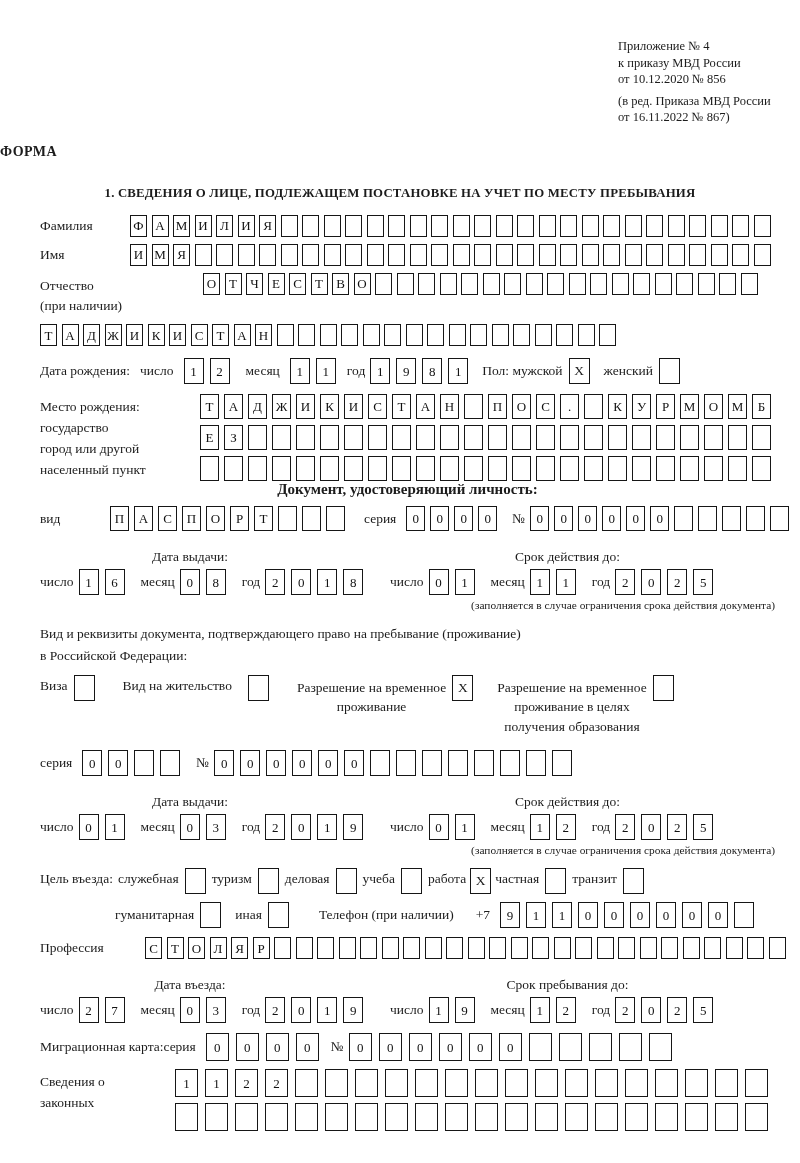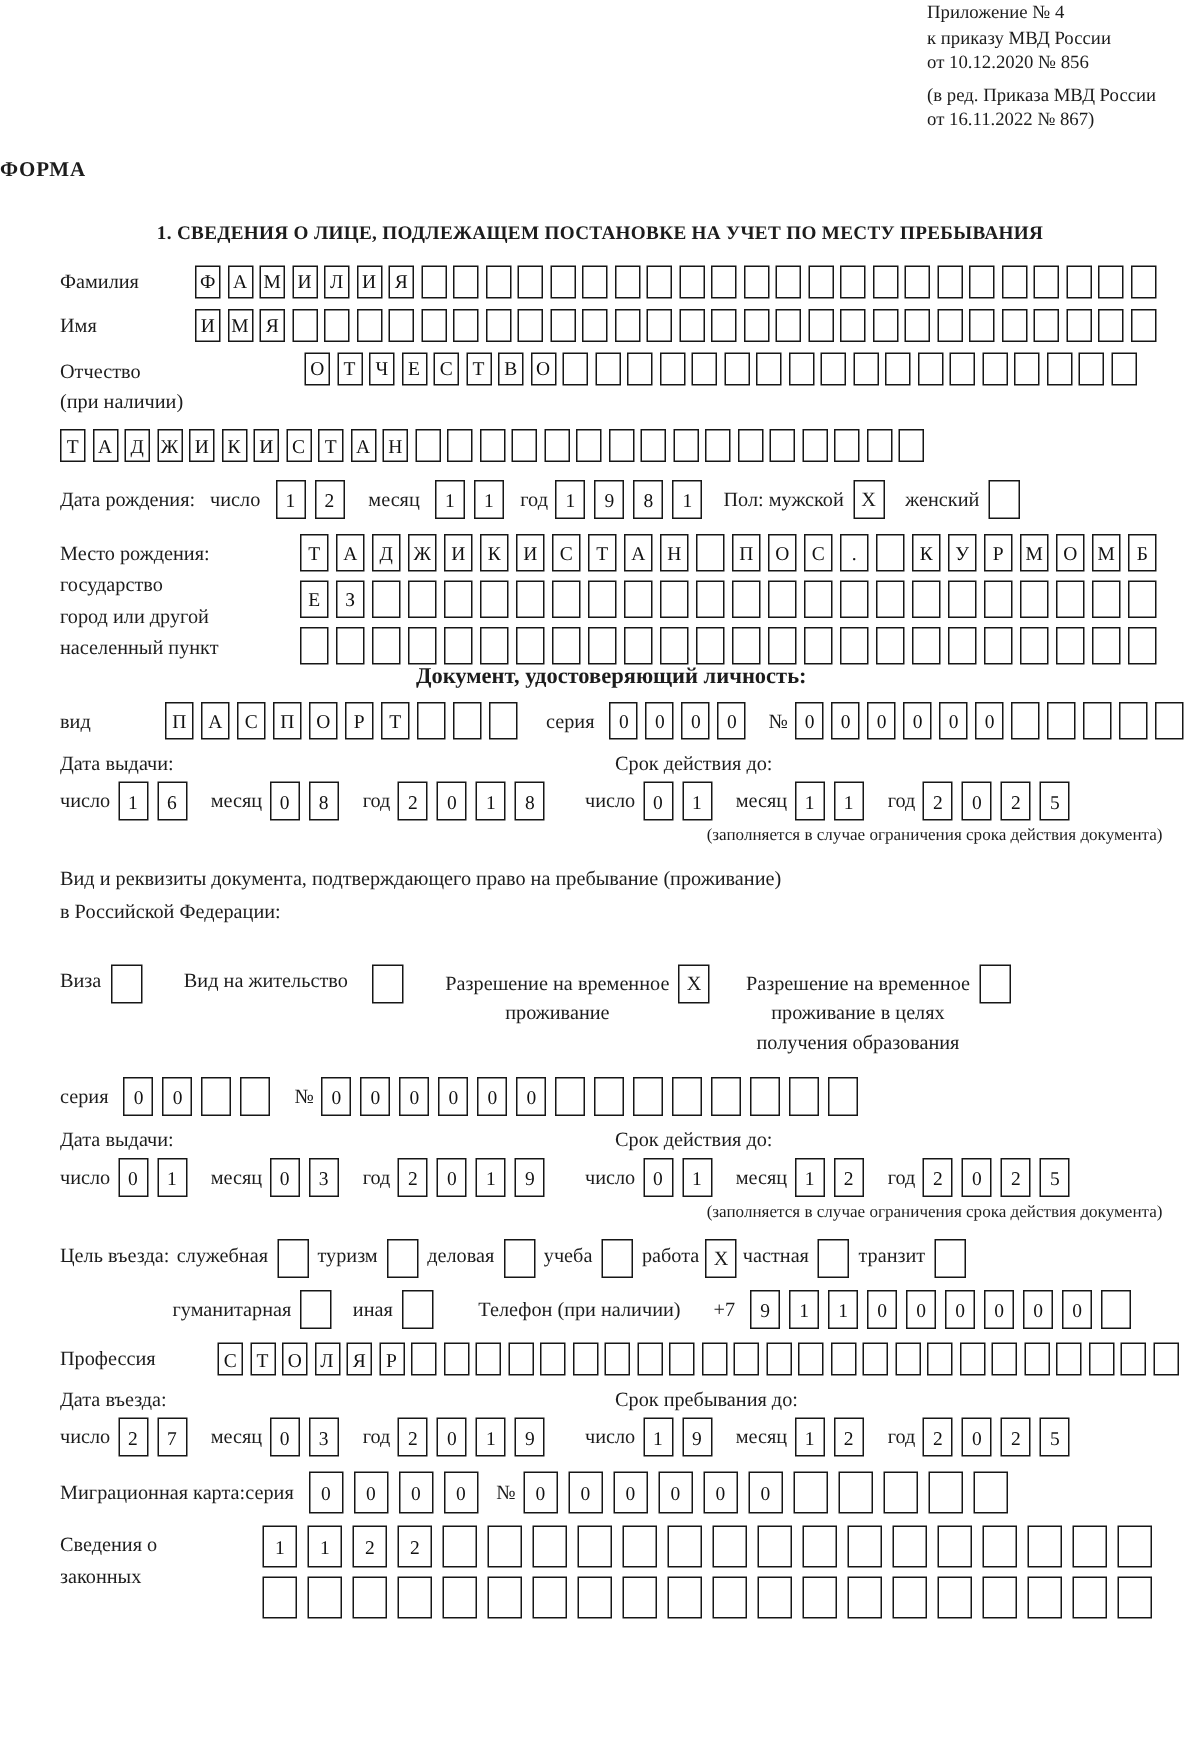--- a/index.html
+++ b/index.html
@@ -5,20 +5,21 @@
   * { box-sizing: border-box; margin: 0; padding: 0; }
   html,body { background:#fff; }
   .page {
     position: relative;
     width: 800px; height: 1163px;
     margin: 0 auto;
     background: #fff;
     color: #1c1c1c;
     font-family: "Liberation Serif", "DejaVu Serif", serif;
     overflow: hidden;
+    padding-top: 38px;
     border-radius: 10px;
   }
   
   .hdr { margin-left: 618px; font-size: 12.5px; line-height: 1.32; }
   .hdr-sub { margin-top: 5px; }
   .forma { text-align: left; margin: 18px 42px 0 0; font-weight: bold; font-size: 14px; letter-spacing: .5px; }
   .title { text-align: center; font-weight: bold; font-size: 14.5px; line-height: 1.5; margin-top: 12px; }
   .blank-line { display:inline-block; width:60px; border-bottom:2px solid #3a3a3a; margin-left:10px; vertical-align: baseline; }
   .sec-head { text-align: center; font-weight: bold; font-size: 12.8px; margin-top: 26px; letter-spacing: .2px; }
 
@@ -53,31 +54,31 @@
     width: 21px; height: 26px; border: 1.7px solid #161616;
     font-size: 13.5px; margin: 0 6px; background:#fff;
   }
   .stack { display:flex; flex-direction:column; }
   .gap6 { height: 6px; }
 
   
   .date-cols { display:flex; margin-top: 8px; }
   .date-col-l { width: 350px; flex:none; }
   .date-col-r { flex: 1; }
-  .date-title { font-size: 13.5px; width: 300px; }
+  .date-title { font-size: 13.5px; text-align: center; width: 300px; margin-top: 10px; }
   .date-title.r { width: 315px; margin-left: 20px; }
   .date-line { display:flex; align-items:center; margin-top: 4px; }
   .date-line .lbl { padding-top: 0; margin-right: 5px; }
   .date-line .cells { margin-right: 10px; }
   .note { font-size: 11.4px; text-align: right; margin-top: 4px; }
 
   .para { margin-top: 12px; line-height: 1.6; }
 
   
-  .res-row { display: flex; align-items: flex-start; margin-top: 24px; }
+  .res-row { display: flex; align-items: flex-start; margin-top: 8px; }
   .opt { display: flex; align-items: flex-start; margin-right: 8px; }
   .olbl { padding-top: 3px; }
   .olbl.ctr { text-align: center; line-height: 1.45; }
   .res-row .box { margin-top: 0; }
 
   .purpose-row { display:flex; align-items: flex-start; margin-top: 12px; }
   .purpose-row .lbl { padding-top: 3px; }
   .phone-row { display:flex; align-items: center; margin-top: 8px; margin-left: 75px; }
   .phone-row .lbl { padding-top: 0; }
 

